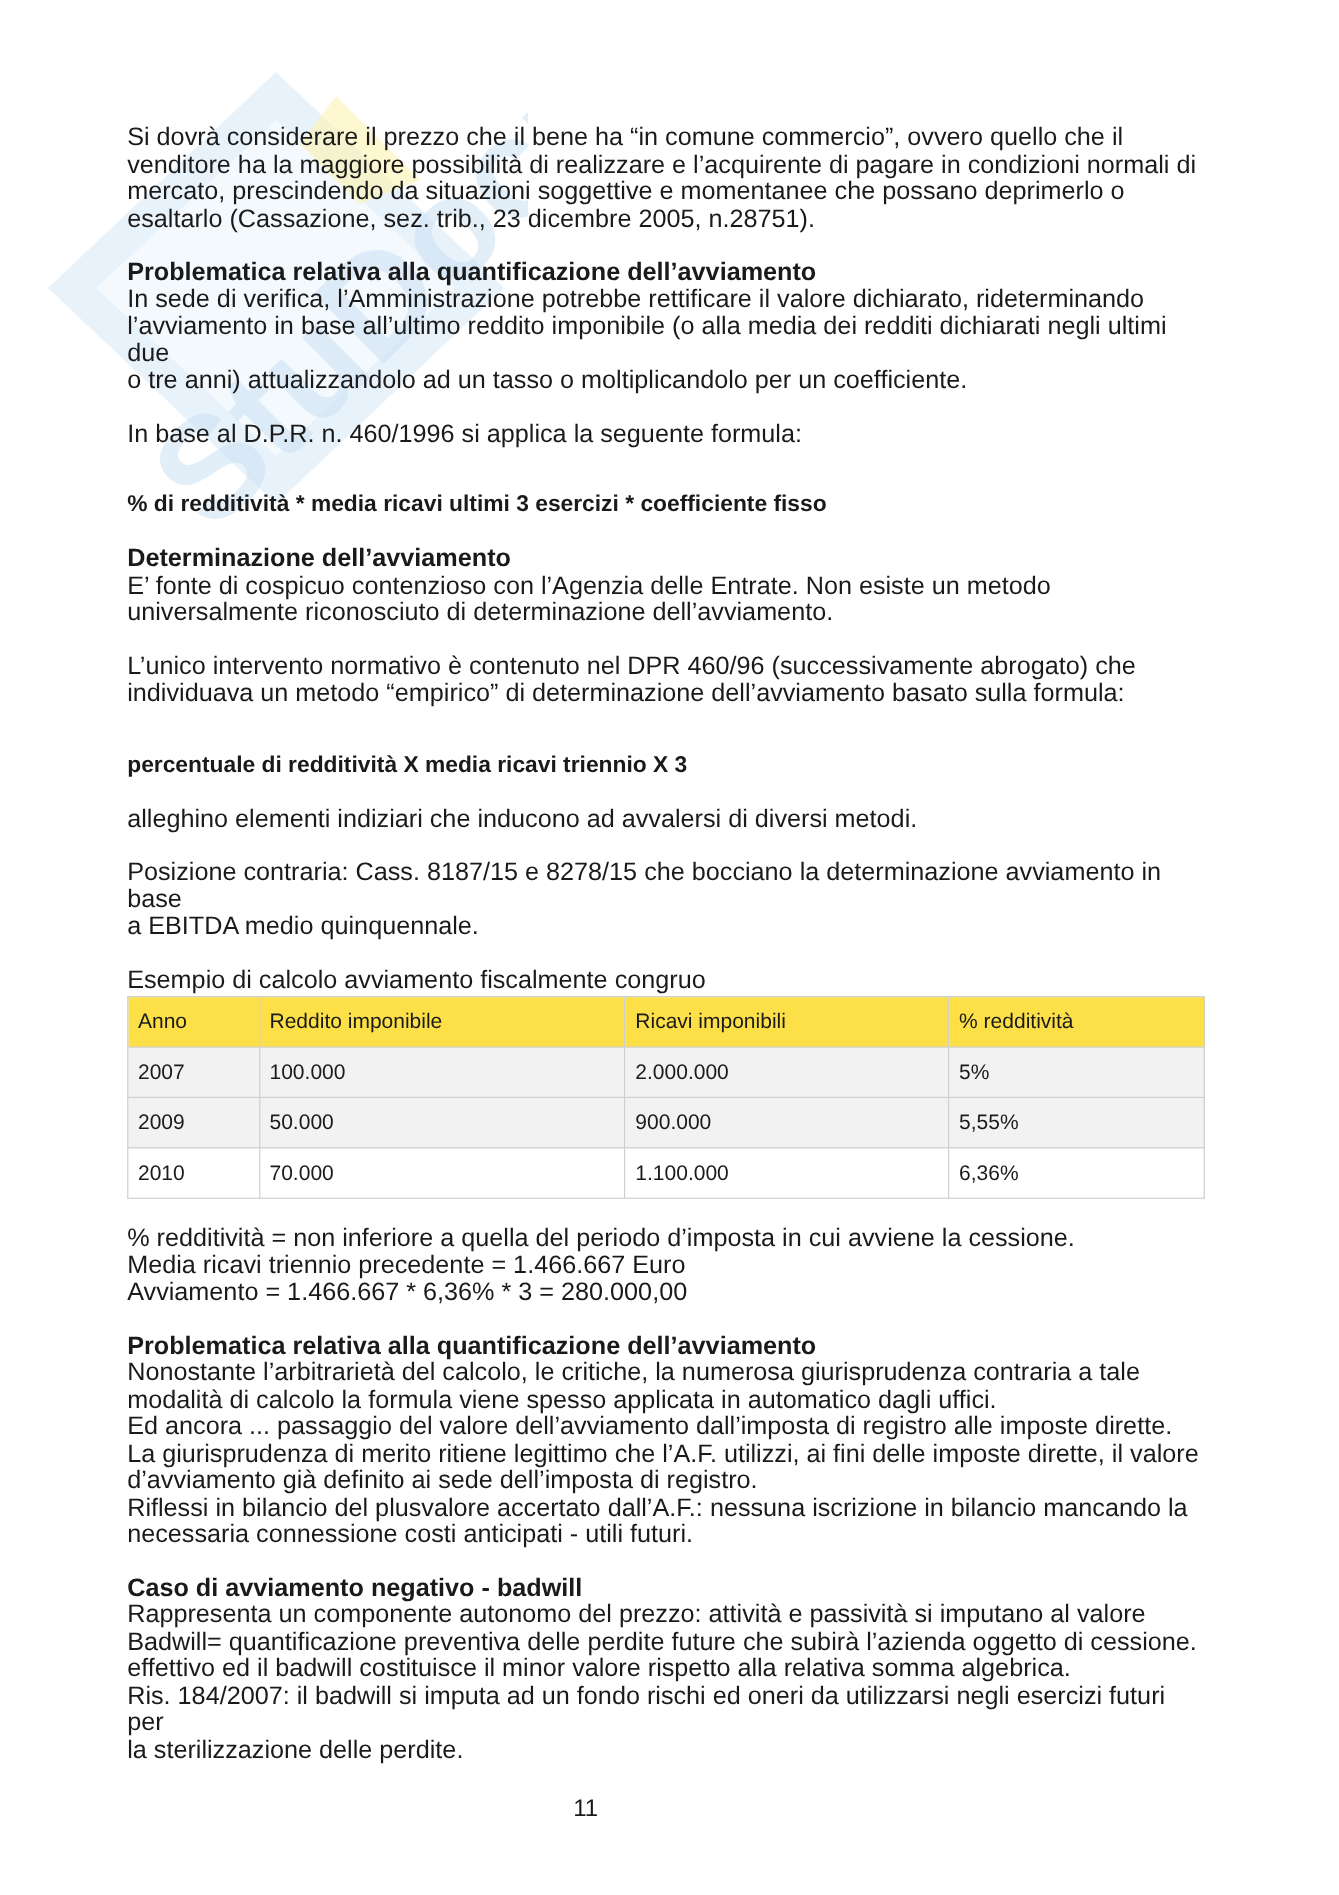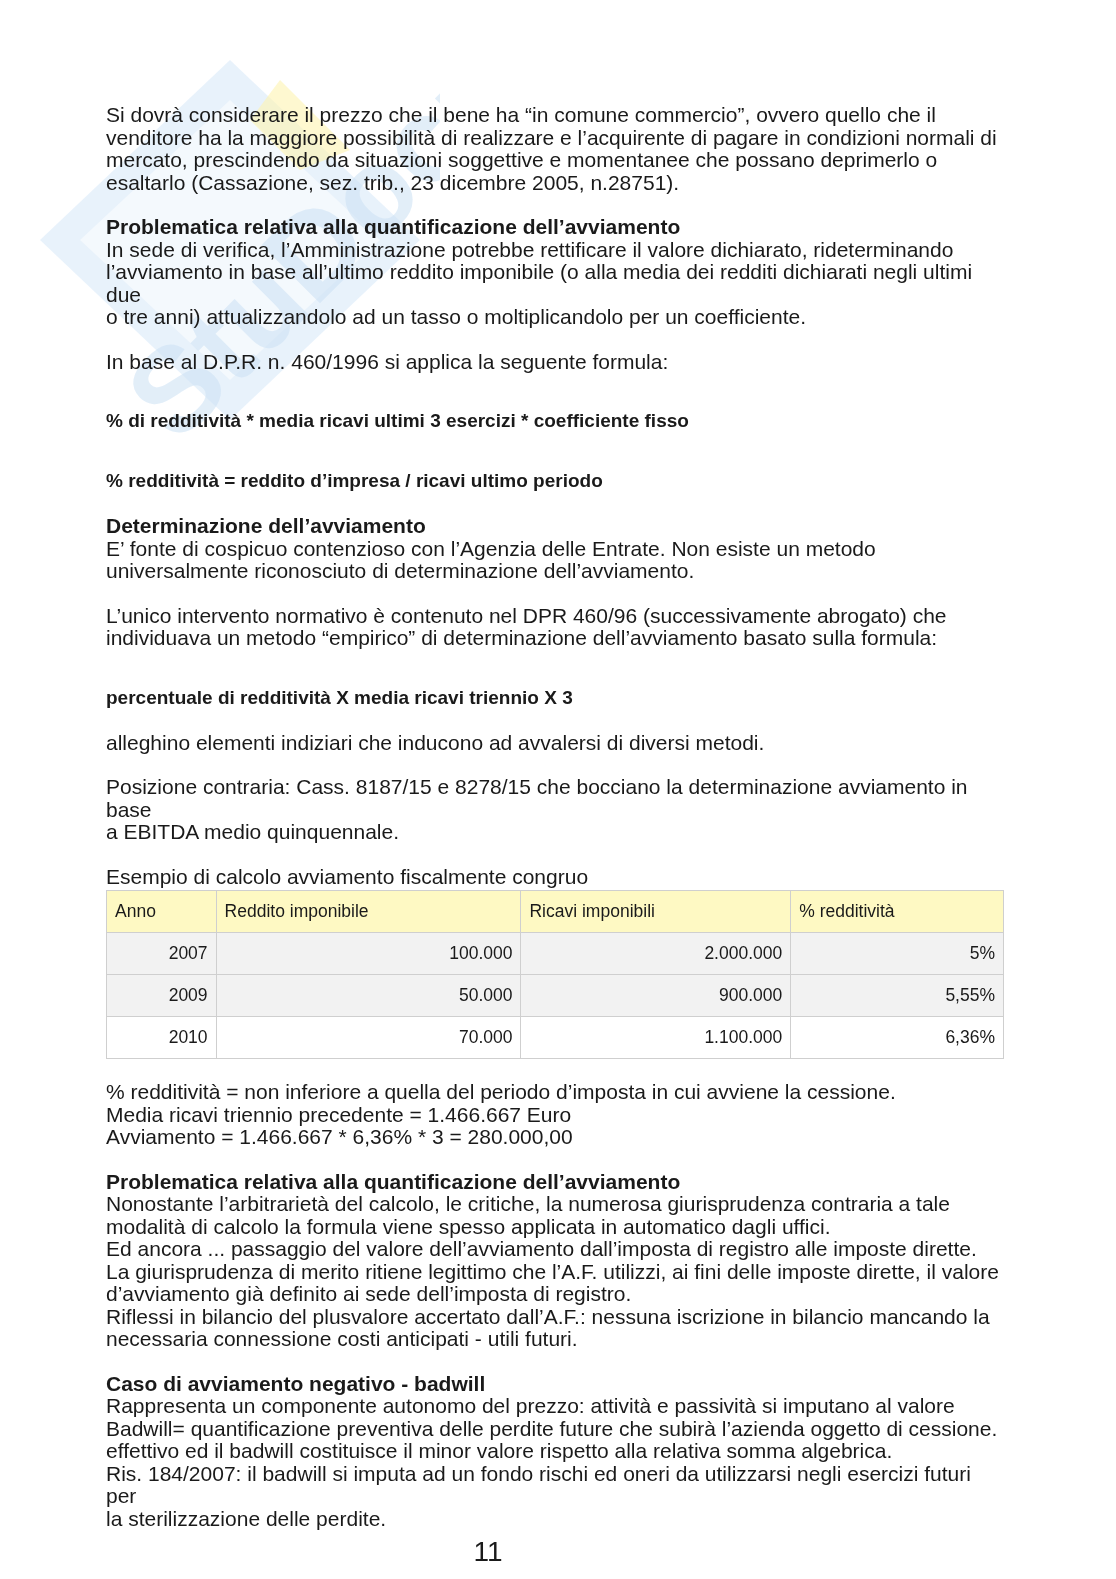--- a/index.html
+++ b/index.html
@@ -17,26 +17,26 @@
   .h { font-weight: bold; }
   .formula { font-weight: bold; font-size: 19px; line-height: 25px; margin-top: 35px; }
   table.data {
     border-collapse: collapse; width: 898px; margin-top: 2px;
     font-size: 17.5px;
   }
   table.data td, table.data th {
     border: 1px solid #cfcfcf; height: 41px; padding: 0 8px;
     font-weight: normal;
   }
-  table.data th { text-align: left; background: #fef9c3; }
-  table.data td { text-align: right; }
+  table.data th { text-align: left; background: #fde047; }
+  table.data td { text-align: left; }
   table.data tr.odd td { background: #f2f2f2; }
   .pagenum {
-    position: absolute; top: 1536px; left: 0; width: 976px; text-align: center;
-    font-size: 28px; z-index: 1;
+    position: absolute; top: 1496px; left: 0; width: 976px; text-align: center;
+    font-size: 20px; z-index: 1;
   }
 </style>
 </head>
 <body>
 
 <svg class="watermark" viewBox="0 0 420 480">
   <polygon points="210,20 400,200 210,380 20,200" fill="#d6e8f7" opacity="0.55"></polygon>
   <polygon points="210,60 360,200 210,340 60,200" fill="#ffffff" opacity="0.5"></polygon>
   <polygon points="260,40 330,110 280,130 230,80" fill="#fdf3b0" opacity="0.6"></polygon>
   <text x="60" y="330" font-family="Liberation Sans, sans-serif" font-size="120" font-weight="bold" fill="#cfe3f5" opacity="0.6" transform="rotate(-45 200 250)">StuDocu</text>
@@ -50,21 +50,20 @@
   <div class="gap"></div>
 
   <p class="h">Problematica relativa alla quantificazione dell’avviamento</p>
   <p>In sede di verifica, l’Amministrazione potrebbe rettificare il valore dichiarato, rideterminando</p>
   <p>l’avviamento in base all’ultimo reddito imponibile (o alla media dei redditi dichiarati negli ultimi due</p>
   <p>o tre anni) attualizzandolo ad un tasso o moltiplicandolo per un coefficiente.</p>
   <div class="gap"></div>
 
   <p>In base al D.P.R. n. 460/1996 si applica la seguente formula:</p>
   <p class="formula">% di redditività * media ricavi ultimi 3 esercizi * coefficiente fisso</p>
-  <p class="formula">% redditività = reddito d’impresa / ricavi ultimo periodo</p>
   <div class="gap"></div>
 
   <p class="h">Determinazione dell’avviamento</p>
   <p>E’ fonte di cospicuo contenzioso con l’Agenzia delle Entrate. Non esiste un metodo</p>
   <p>universalmente riconosciuto di determinazione dell’avviamento.</p>
   <div class="gap"></div>
 
   <p>L’unico intervento normativo è contenuto nel DPR 460/96 (successivamente abrogato) che</p>
   <p>individuava un metodo “empirico” di determinazione dell’avviamento basato sulla formula:</p>
   <p class="formula">percentuale di redditività X media ricavi triennio X 3</p>

